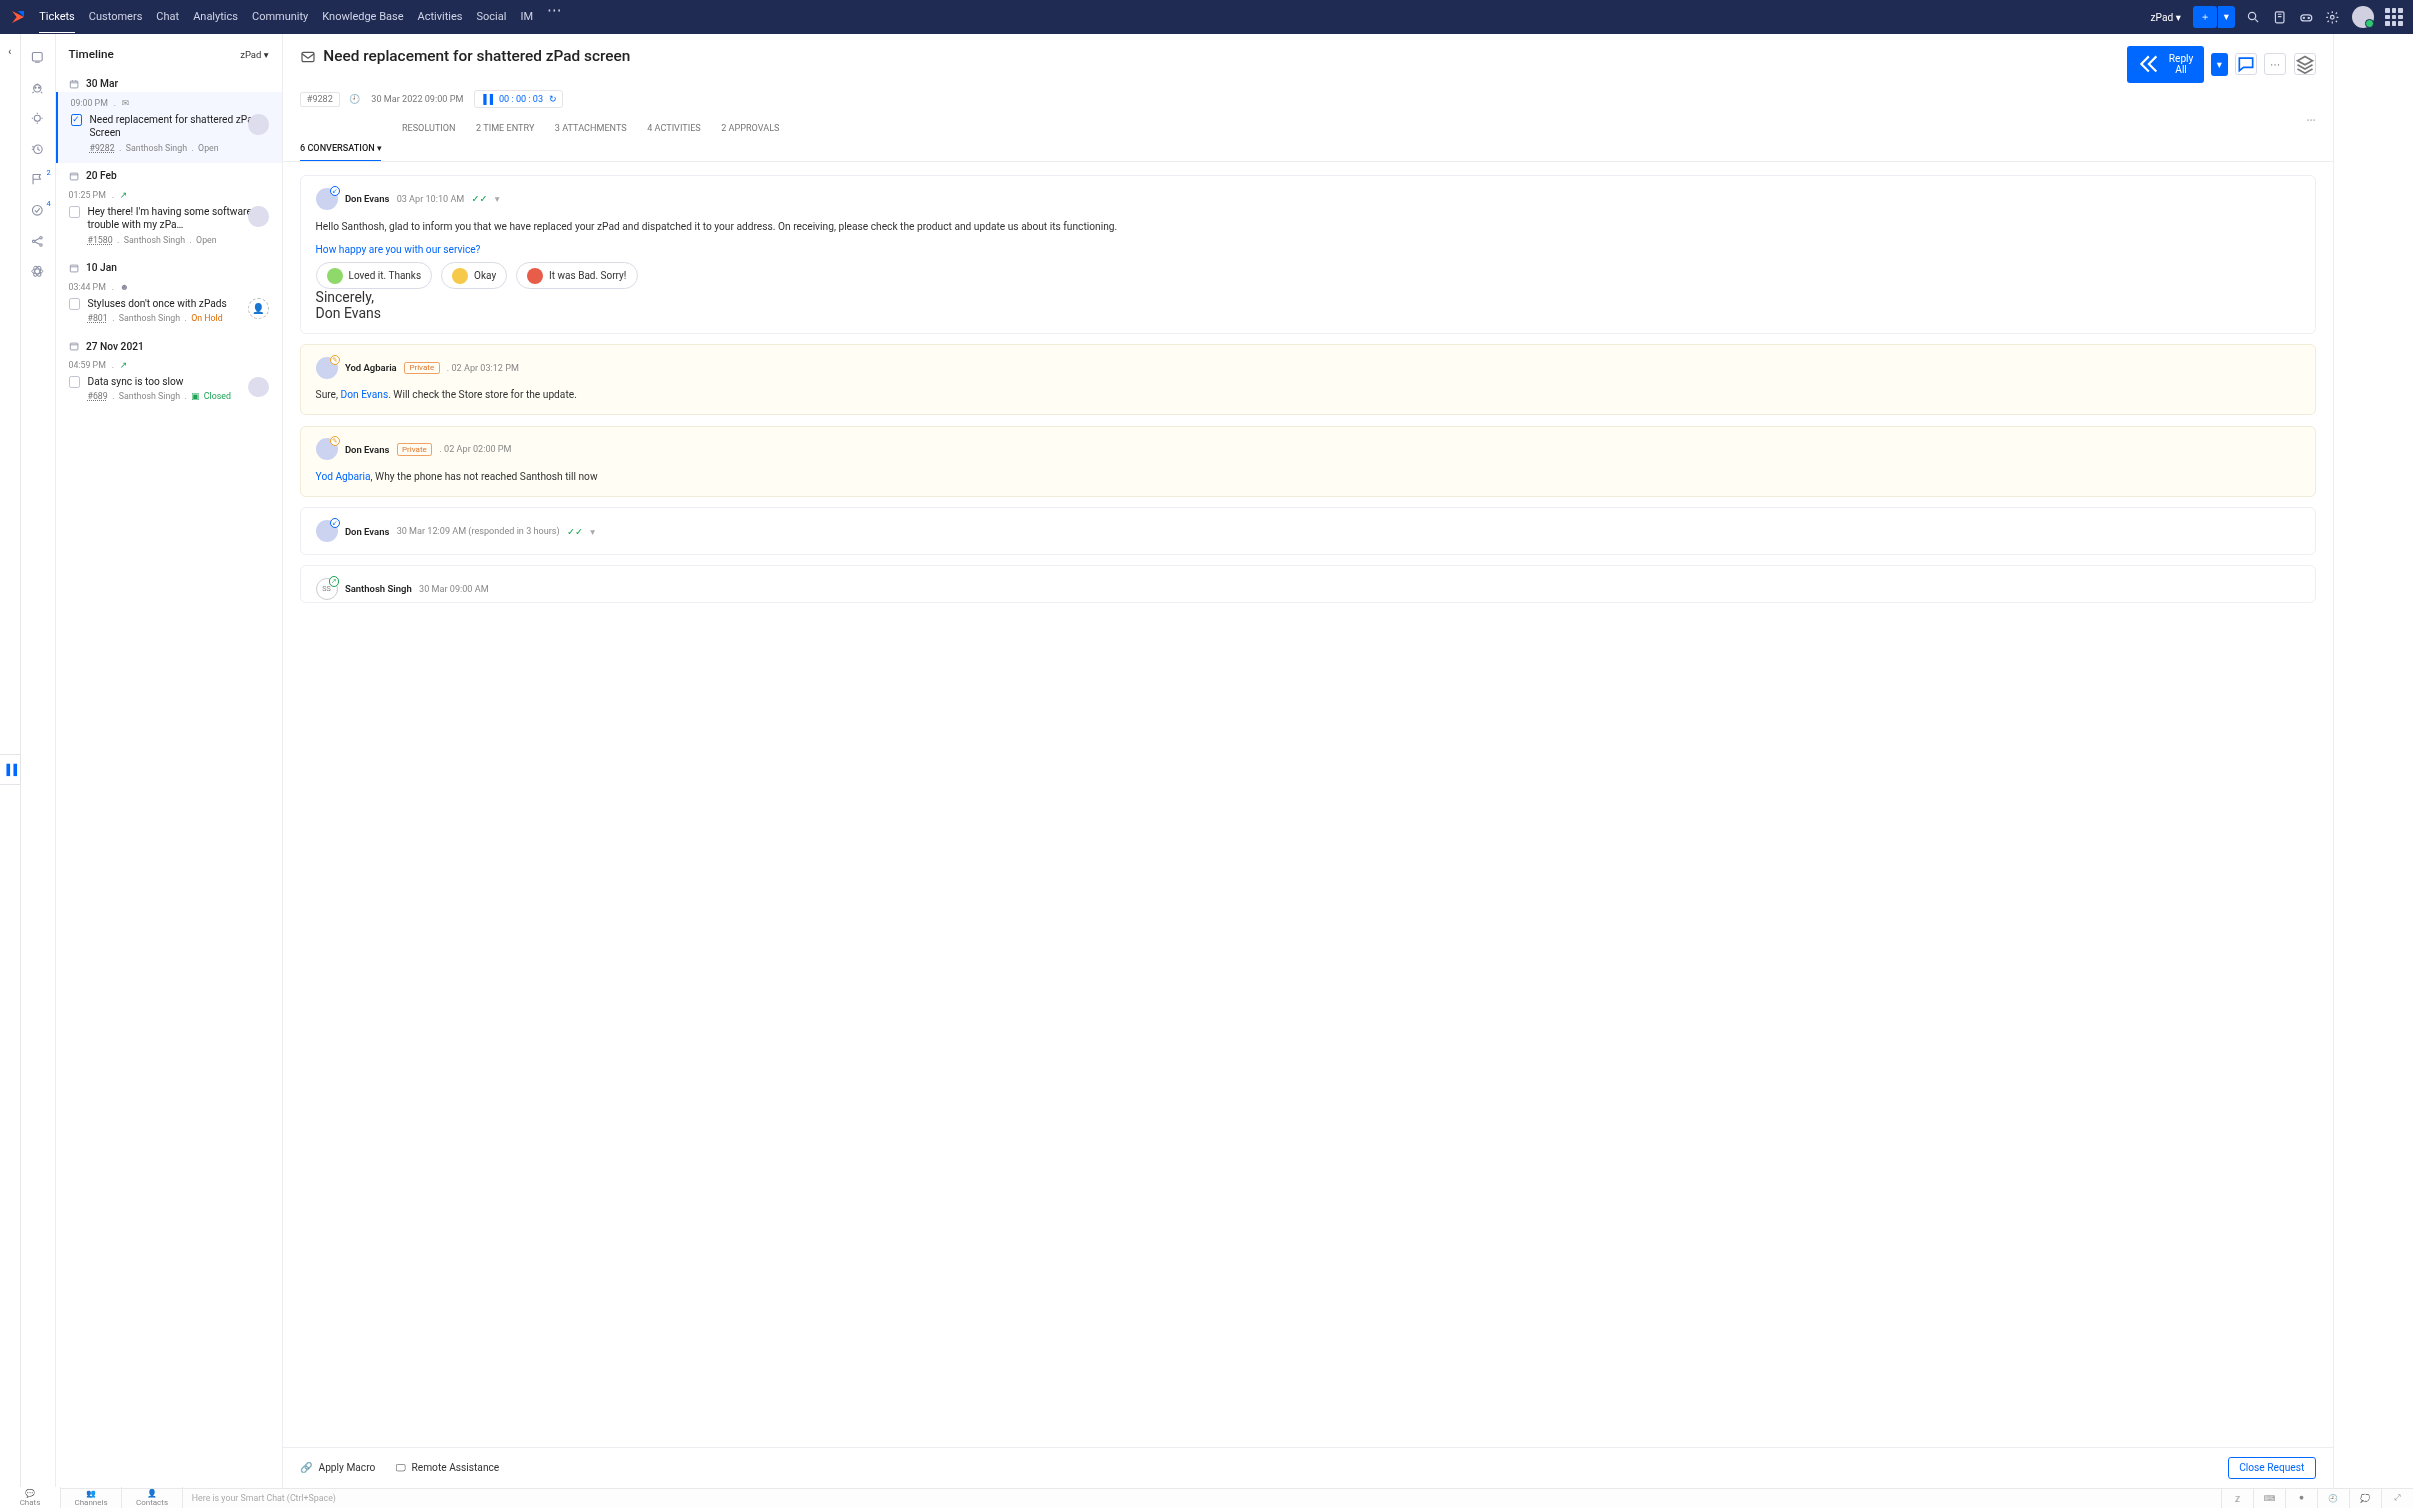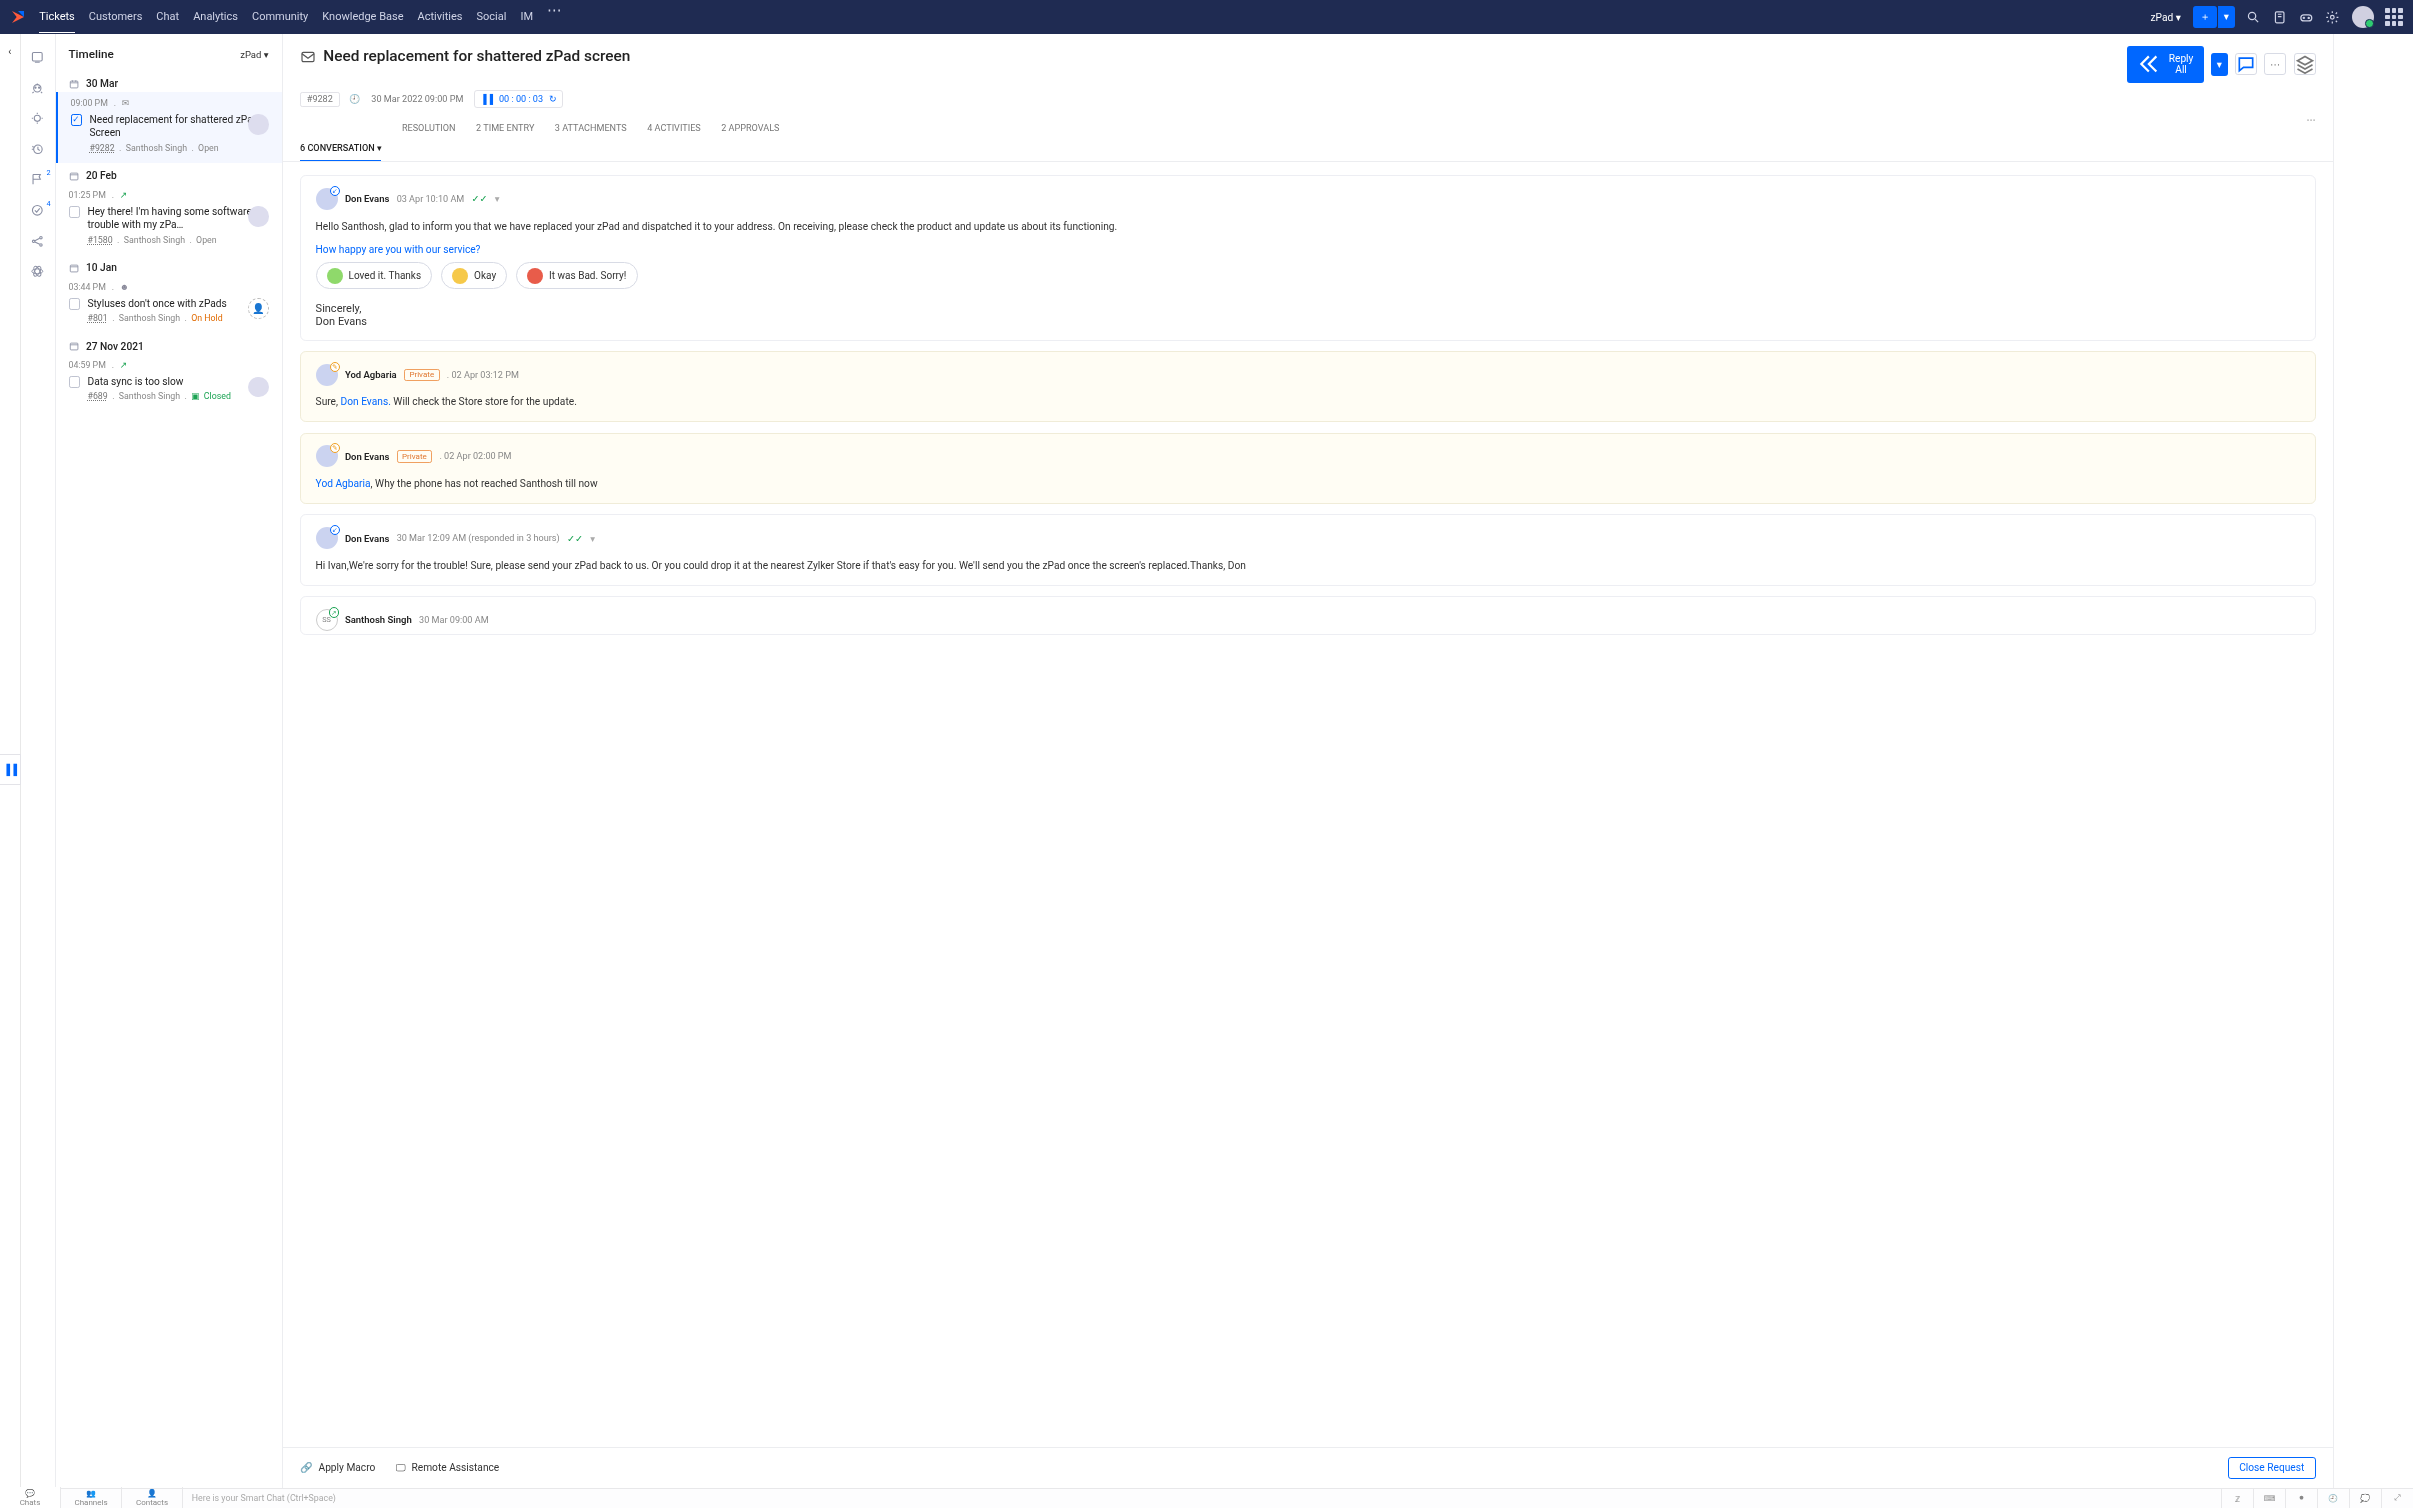--- a/index.html
+++ b/index.html
@@ -76,21 +76,21 @@
 .read-check { color:#1aa352; font-size:9.5px; }
 .msg-body { margin-top:8.8px; font-size:10.2px; color:#333; line-height:1.5; }
 .msg-body a { color:#0067ff; text-decoration:none; }
 .rating-q { color:#0067ff; margin-top:10.2px; display:block; }
 .rating-row { display:flex; gap:8.8px; margin-top:7.3px; }
 .rate-chip { border:0.7px solid #d8dbe5; border-radius:16px; padding:4.4px 10.2px; display:flex; align-items:center; gap:5.8px; cursor:pointer; font-size:10px; }
 .face { width:16px; height:16px; border-radius:50%; display:inline-block; }
 .face.happy { background:#8fd96b; }
 .face.ok { background:#f6c94a; }
 .face.sad { background:#e85c4a; }
-.sig { margin-top:13px; font-size:11px; color:#333; }
+.sig { font-size:14px; color:#333; }
 .detail-foot { border-top:0.7px solid #ecedf0; padding:8.8px 17.5px; display:flex; align-items:center; gap:20.5px; }
 .foot-action { display:flex; align-items:center; gap:5.8px; color:#333; cursor:pointer; font-size:10.2px; }
 .close-req { margin-left:auto; border:0.7px solid #0067ff; color:#0067ff; padding:4.4px 10.2px; border-radius:2.9px; cursor:pointer; font-size:10.2px; background:#fff; }
 .right-gutter { width:80px; position:fixed; right:0; top:34px; bottom:20.5px; border-left:0.7px solid #ecedf0; background:#fff; }
 .pause-handle { position:fixed; left:0; top:50%; background:#fff; border:0.7px solid #e3e3e8; border-left:none; padding:8.8px 2.9px; cursor:pointer; color:#0067ff; }
 .bottombar { height:20.5px; background:#fdfdfe; border-top:0.7px solid #e8e8ea; display:flex; align-items:center; font-size:8px; color:#888; }
 .bb-tab { width:61px; text-align:center; border-right:0.7px solid #e8e8ea; padding:2.2px 0; cursor:pointer; }
 .bb-tab.active { background:#fff; }
 .bb-search { flex:1; padding-left:8.8px; color:#aaa; font-size:8.8px; }
 .bb-icons { display:flex; gap:0; }
@@ -448,21 +448,20 @@
       <div class="msg">
         <div class="msg-head">
           <div class="msg-avatar">
               <span class="corner in">↙</span>
             </div>
           <span class="sender">Don Evans</span>
           <span class="msg-date">30 Mar 12:09 AM (responded in 3 hours)</span>
           <span class="read-check">✓✓</span>
           <span style="color:#aaa">▾</span>
         </div>
-        <div class="msg-body">Hi Ivan,We're sorry for the trouble! Sure, please send your zPad back to us. Or you could drop it at the nearest Zylker Store if that's easy for you. We'll send you the zPad once the screen's replaced.Thanks, Don</div>
       </div>
 
       <div class="msg" style="padding-bottom:2.9px">
         <div class="msg-head">
           <div class="msg-avatar" style="background:#fff;border:0.7px solid #ccc;display:flex;align-items:center;justify-content:center;font-size:7.3px;color:#888">
               <span>SS</span>
               <span class="corner up">↗</span>
             </div>
           <span class="sender">Santhosh Singh</span>
           <span class="msg-date">30 Mar 09:00 AM</span>

